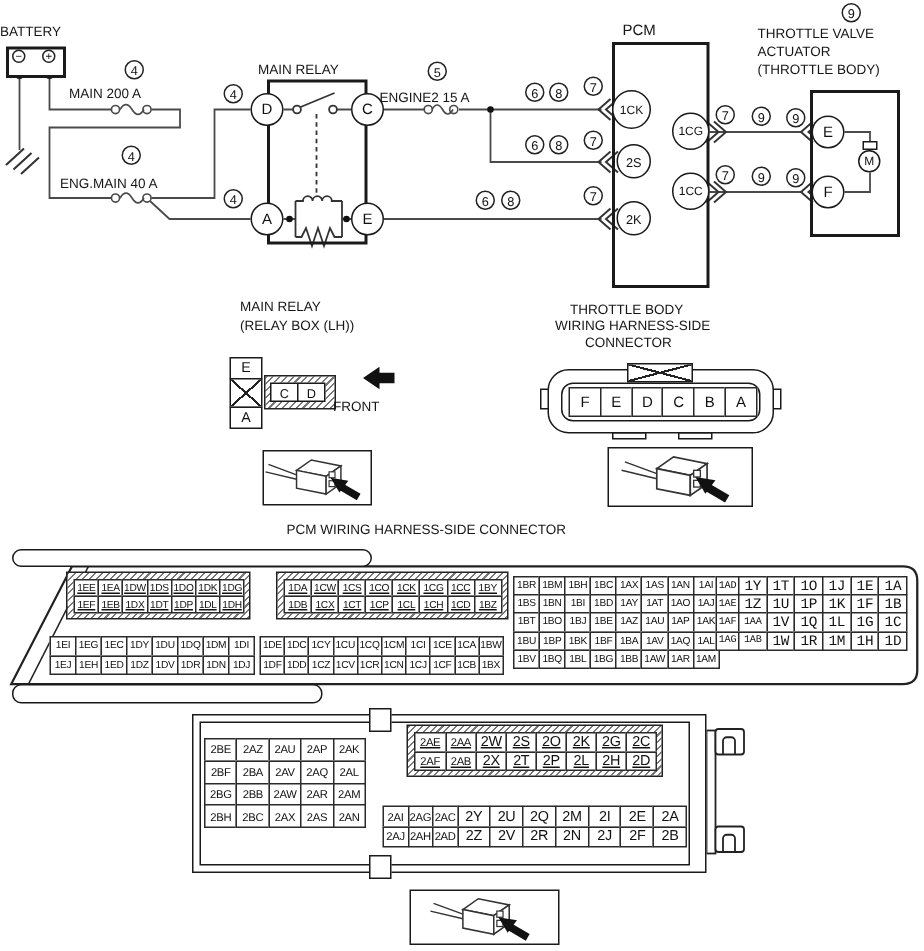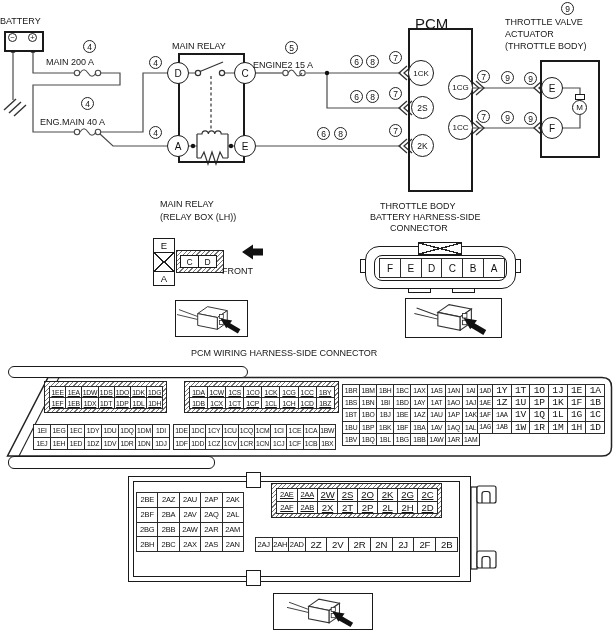--- a/index.html
+++ b/index.html
@@ -149,21 +149,21 @@
   <div class="co" style="left:350px;top:55px;">6</div>
   <div class="co" style="left:366px;top:55px;">8</div>
   <div class="co" style="left:389px;top:51px;">7</div>
   <div class="co" style="left:350px;top:90px;">6</div>
   <div class="co" style="left:366px;top:90px;">8</div>
   <div class="co" style="left:389px;top:87px;">7</div>
   <div class="co" style="left:317px;top:127px;">6</div>
   <div class="co" style="left:334px;top:127px;">8</div>
   <div class="co" style="left:389px;top:124px;">7</div>
 
-  <div class="lbl" style="left:415px;top:15px;width:50px;font-size:15px;">PCM</div>
+  <div class="lbl" style="left:415px;top:15px;width:50px;font-size:10px;">PCM</div>
   <div class="box" style="left:408px;top:28px;width:65px;height:164px;"></div>
   <div class="term" style="left:408px;top:60px;width:26px;height:26px;font-size:8px;">1CK</div>
   <div class="term" style="left:411px;top:96px;width:23px;height:23px;font-size:8.5px;">2S</div>
   <div class="term" style="left:411px;top:134px;width:23px;height:23px;font-size:8.5px;">2K</div>
   <div class="term" style="left:448px;top:75px;width:25px;height:25px;font-size:8px;">1CG</div>
   <div class="term" style="left:448px;top:115px;width:25px;height:25px;font-size:8px;">1CC</div>
 
   <div class="co" style="left:477px;top:70px;">7</div>
   <div class="co" style="left:501px;top:71px;">9</div>
   <div class="co" style="left:524px;top:72px;">9</div>
@@ -200,21 +200,21 @@
         <polygon points="42,16 52,9 52,21 42,28"></polygon>
         <rect x="44" y="13" width="4" height="4" stroke-width="0.8"></rect>
         <rect x="44" y="19" width="4" height="4" stroke-width="0.8"></rect>
       </g>
       <line x1="64" y1="30" x2="52" y2="23" stroke="#111" stroke-width="5"></line>
       <polygon points="45,17 57,19 51,27" fill="#111"></polygon>
     </svg>
   </div>
 
   <div class="lbl" style="left:380px;top:201px;width:120px;">THROTTLE BODY</div>
-  <div class="lbl" style="left:370px;top:212px;width:140px;">BATTERY HARNESS-SIDE</div>
+  <div class="lbl" style="left:370px;top:212px;width:140px;">WIRING HARNESS-SIDE</div>
   <div class="lbl" style="left:390px;top:223px;width:100px;">CONNECTOR</div>
   <div class="box" style="left:360px;top:259px;width:7px;height:14px;border-width:1.2px;background:#fff;"></div>
   <div class="box" style="left:514px;top:259px;width:7px;height:14px;border-width:1.2px;background:#fff;"></div>
   <div class="box" style="left:408px;top:288px;width:23px;height:5px;border-width:1.2px;background:#fff;"></div>
   <div class="box" style="left:452px;top:288px;width:23px;height:5px;border-width:1.2px;background:#fff;"></div>
   <div class="box" style="left:365px;top:246px;width:151px;height:43px;border-width:1.7px;border-radius:14px;background:#fff;"></div>
   <div class="cellbox xcross" style="left:418px;top:242px;width:44px;height:13px;"></div>
   <div class="box" style="left:374px;top:255px;width:133px;height:26px;border-width:1.2px;border-radius:8px;"></div>
   <div class="pblock" id="thrPins" style="left:379px;top:258px;">
       <div class="prow">
@@ -479,20 +479,32 @@
         <div class="pcell big">2X</div>
         <div class="pcell big">2T</div>
         <div class="pcell big">2P</div>
         <div class="pcell big">2L</div>
         <div class="pcell big">2H</div>
         <div class="pcell big">2D</div>
       </div>
     </div>
   <div class="pblock" id="blk2BR" style="left:255px;top:537px;">
       <div class="prow">
+        <div class="pcell">2AI</div>
+        <div class="pcell">2AG</div>
+        <div class="pcell">2AC</div>
+        <div class="pcell big">2Y</div>
+        <div class="pcell big">2U</div>
+        <div class="pcell big">2Q</div>
+        <div class="pcell big">2M</div>
+        <div class="pcell big">2I</div>
+        <div class="pcell big">2E</div>
+        <div class="pcell big">2A</div>
+      </div>
+      <div class="prow">
         <div class="pcell">2AJ</div>
         <div class="pcell">2AH</div>
         <div class="pcell">2AD</div>
         <div class="pcell big">2Z</div>
         <div class="pcell big">2V</div>
         <div class="pcell big">2R</div>
         <div class="pcell big">2N</div>
         <div class="pcell big">2J</div>
         <div class="pcell big">2F</div>
         <div class="pcell big">2B</div>

